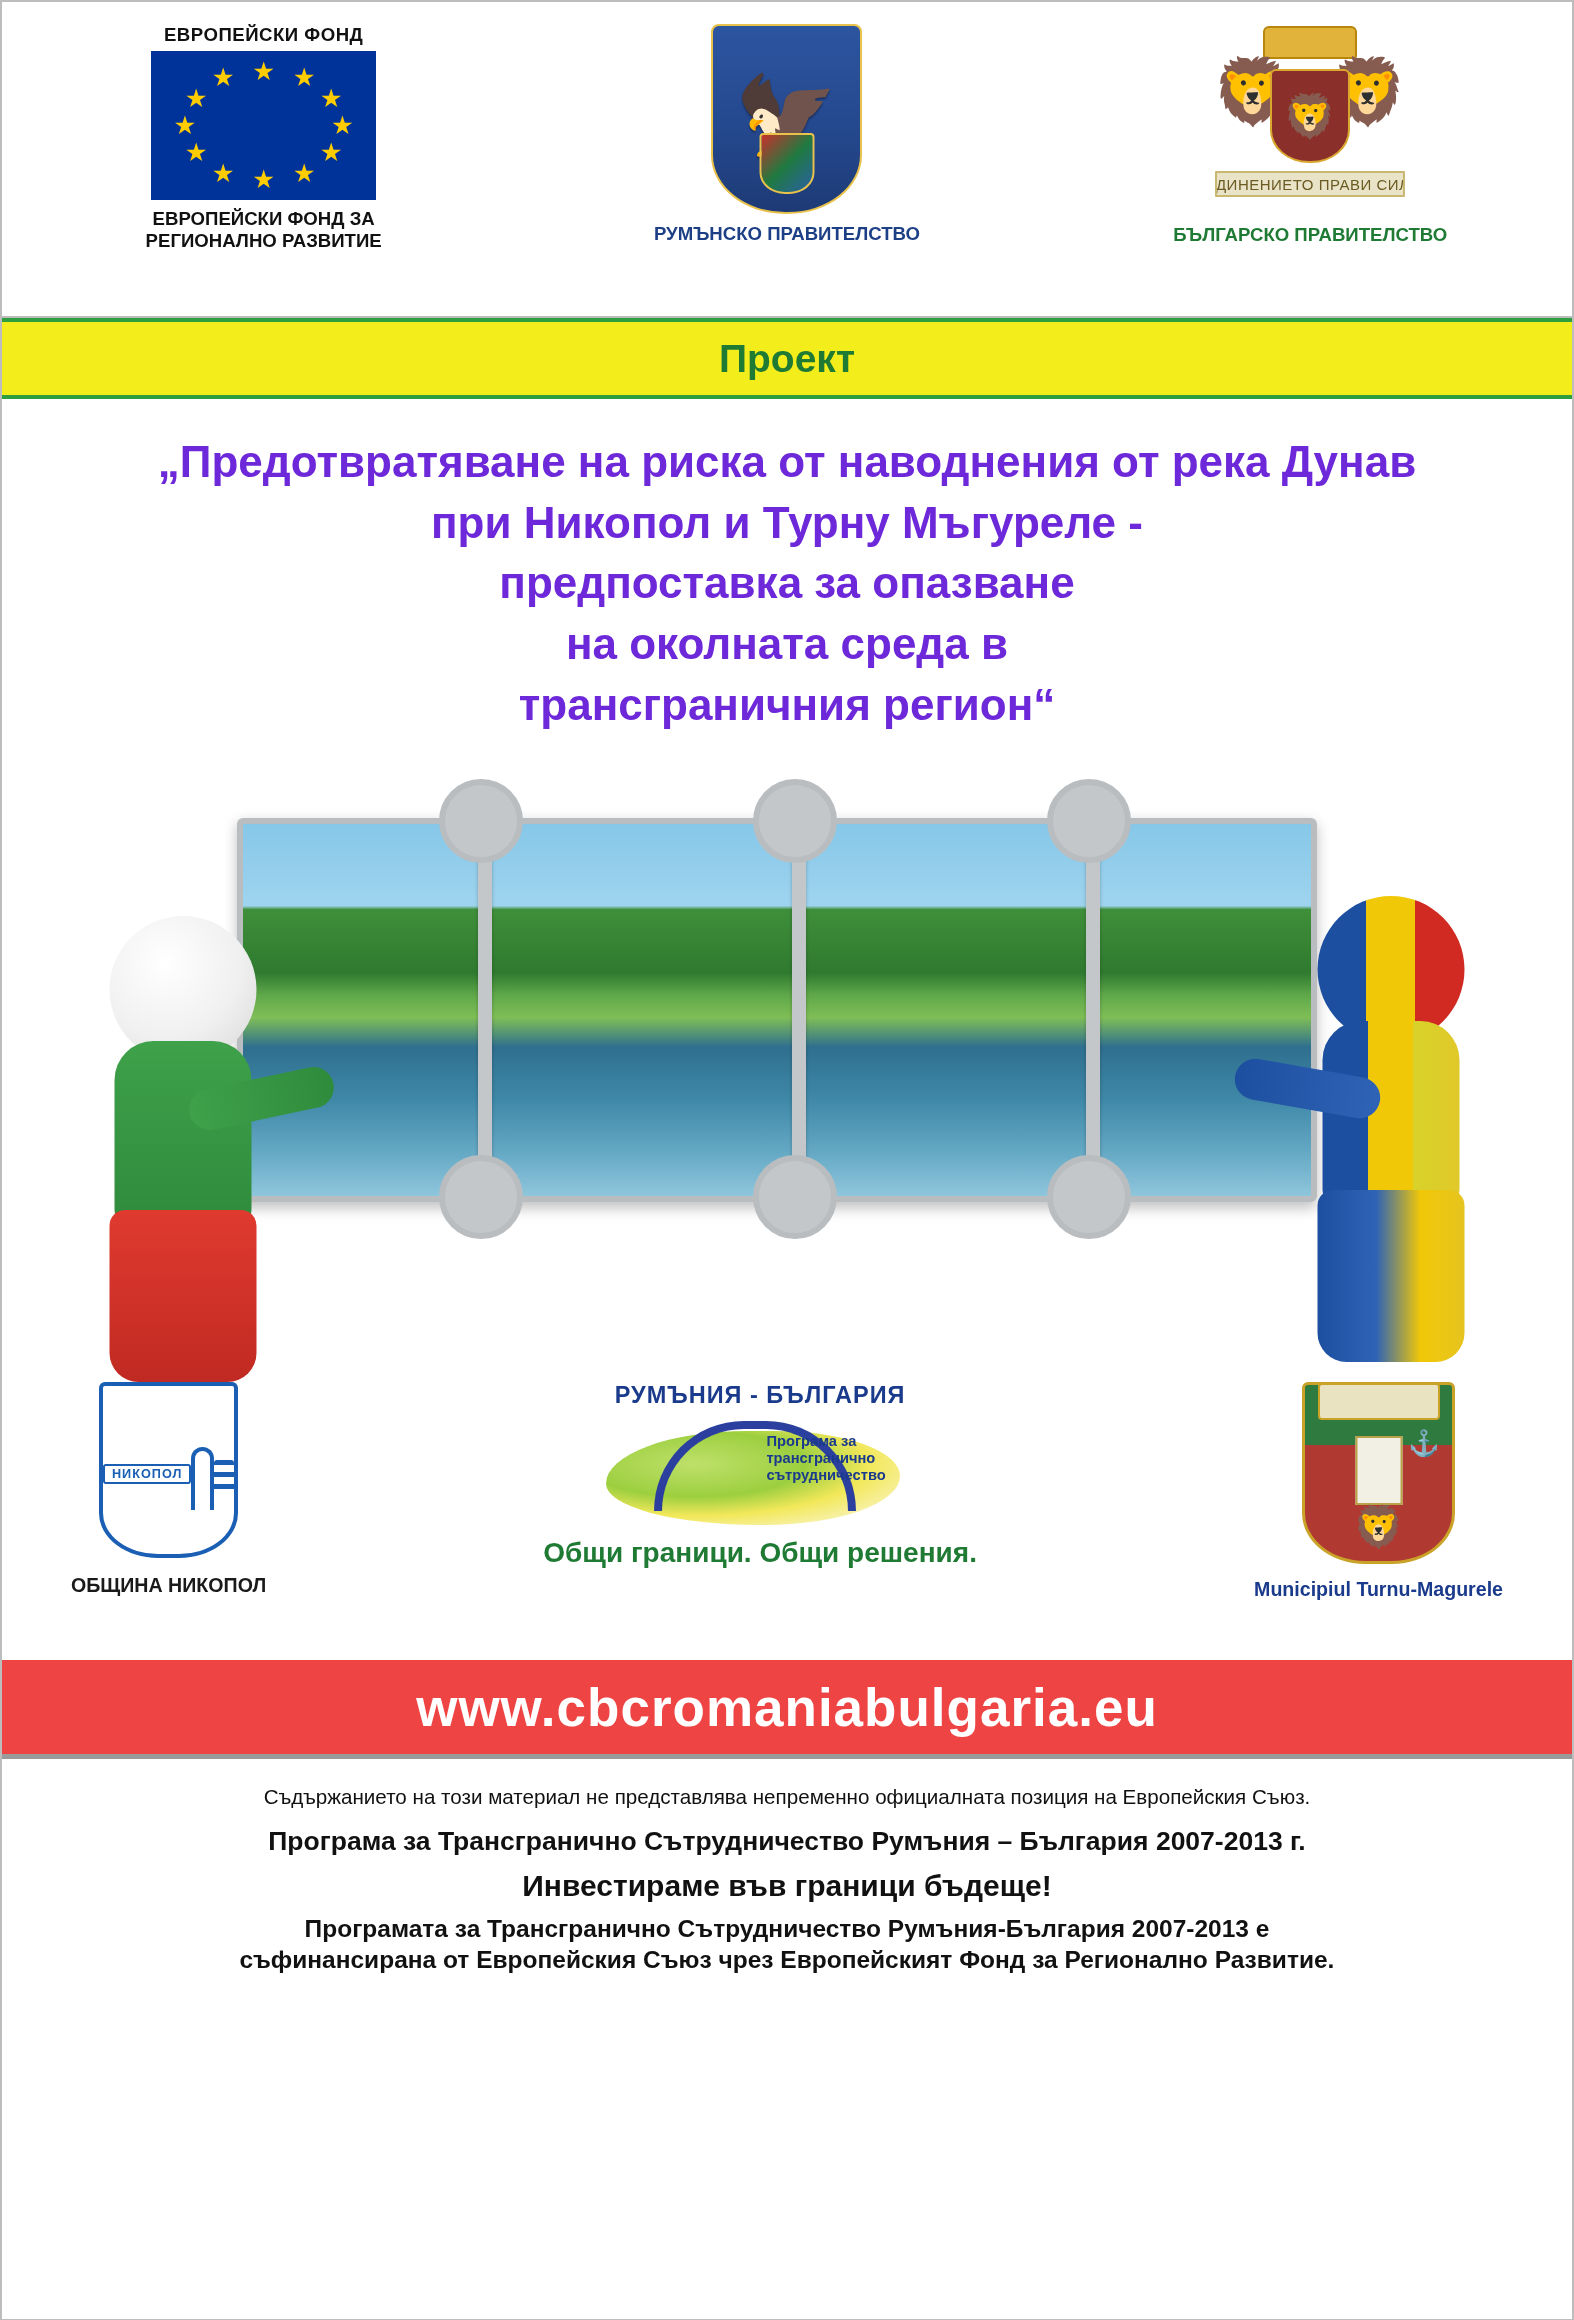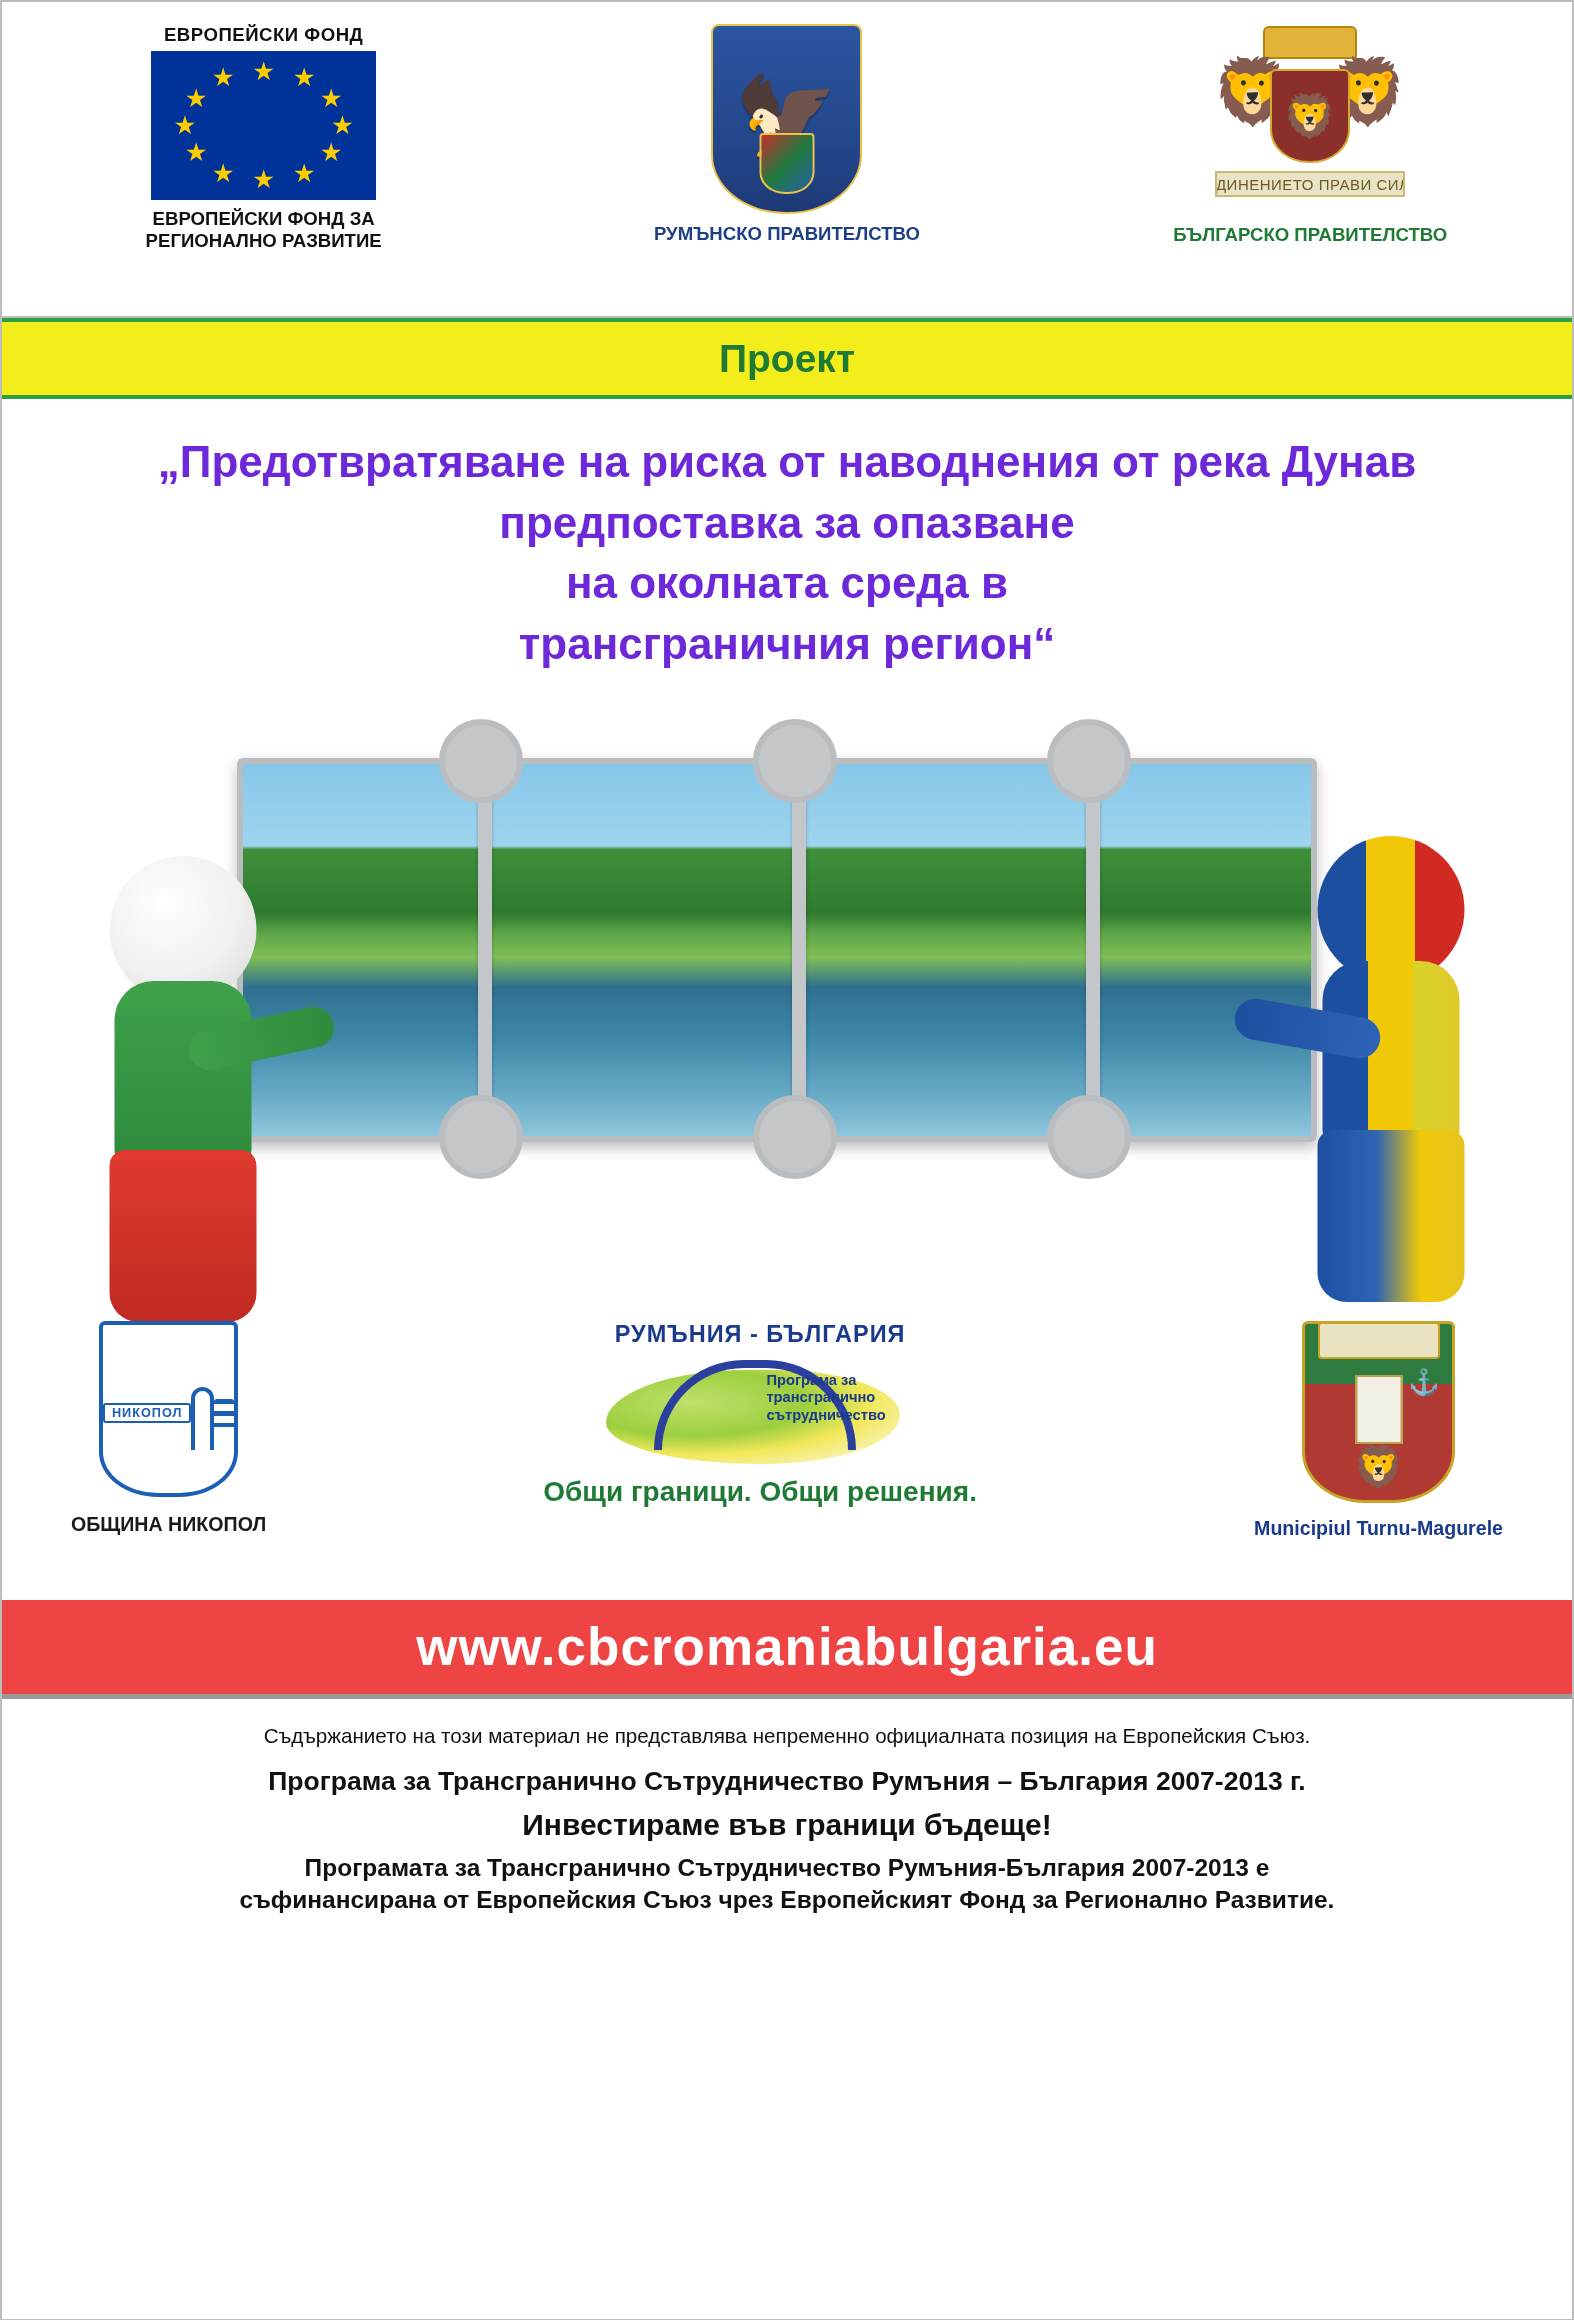--- a/index.html
+++ b/index.html
@@ -561,20 +561,21 @@
     </div>
 
   </div>
 
   <div class="yellowbar">
     <div class="label">Проект</div>
   </div>
 
   <div class="title-area">
     <div class="title-line">„Предотвратяване на риска от наводнения от река Дунав</div>
+    <div class="title-line">при Никопол и Турну Мъгуреле -</div>
     <div class="title-line">предпоставка за опазване</div>
     <div class="title-line">на околната среда в</div>
     <div class="title-line">трансграничния регион“</div>
   </div>
 
   <div class="illus">
 
     <div class="puzzle-strip">
       <div class="puzzle-cut" style="left:235px"></div>
       <div class="puzzle-cut" style="left:549px"></div>

